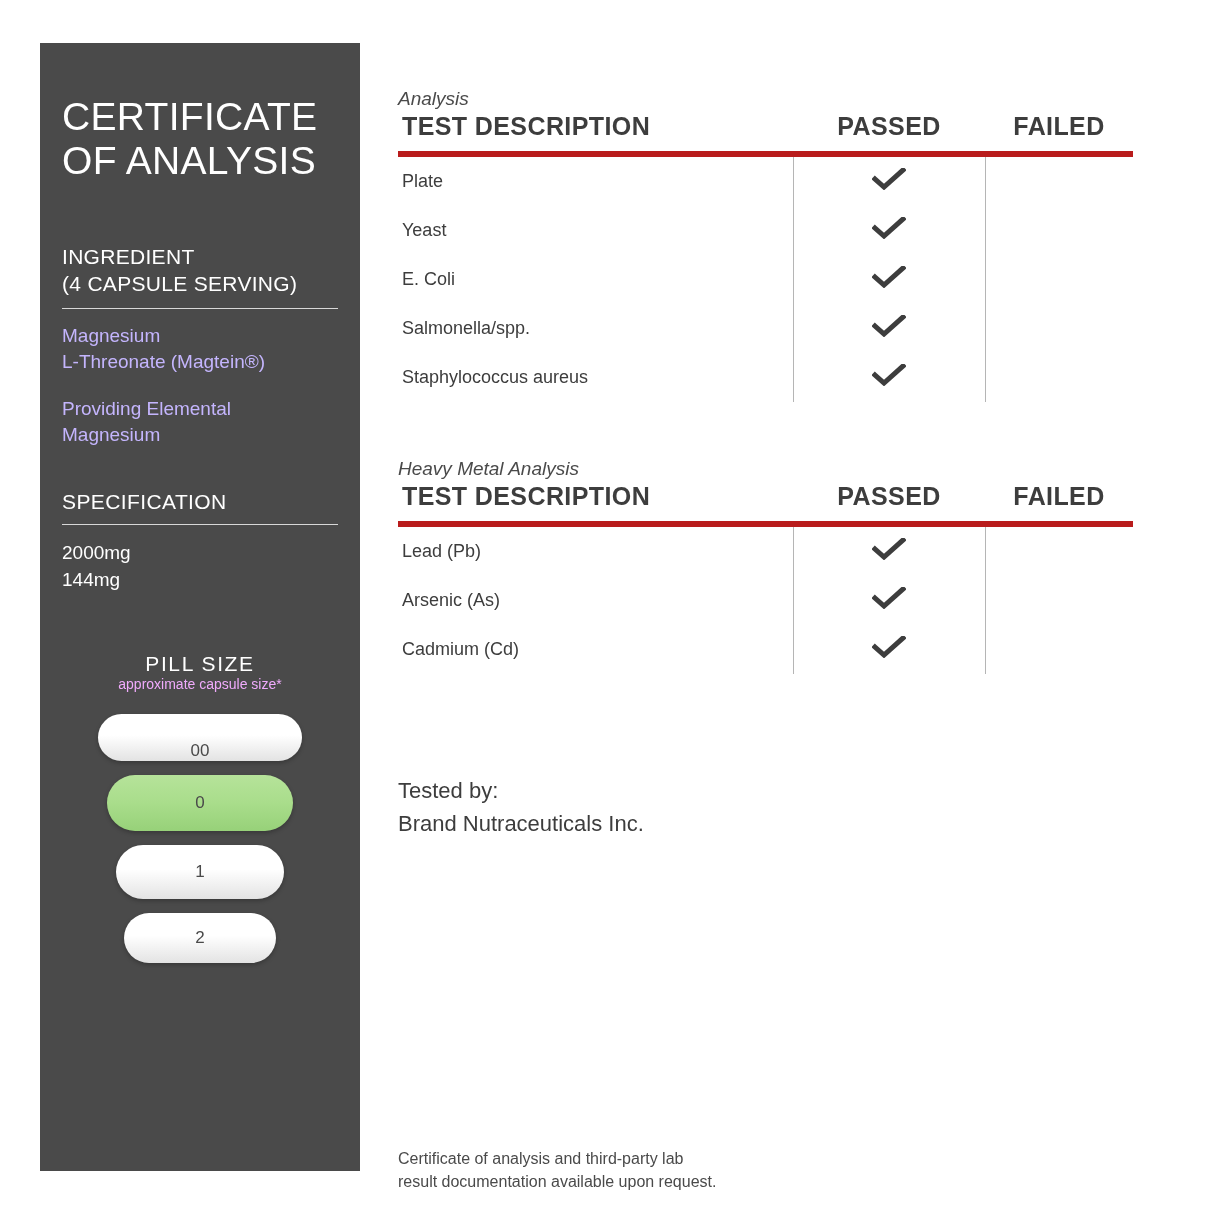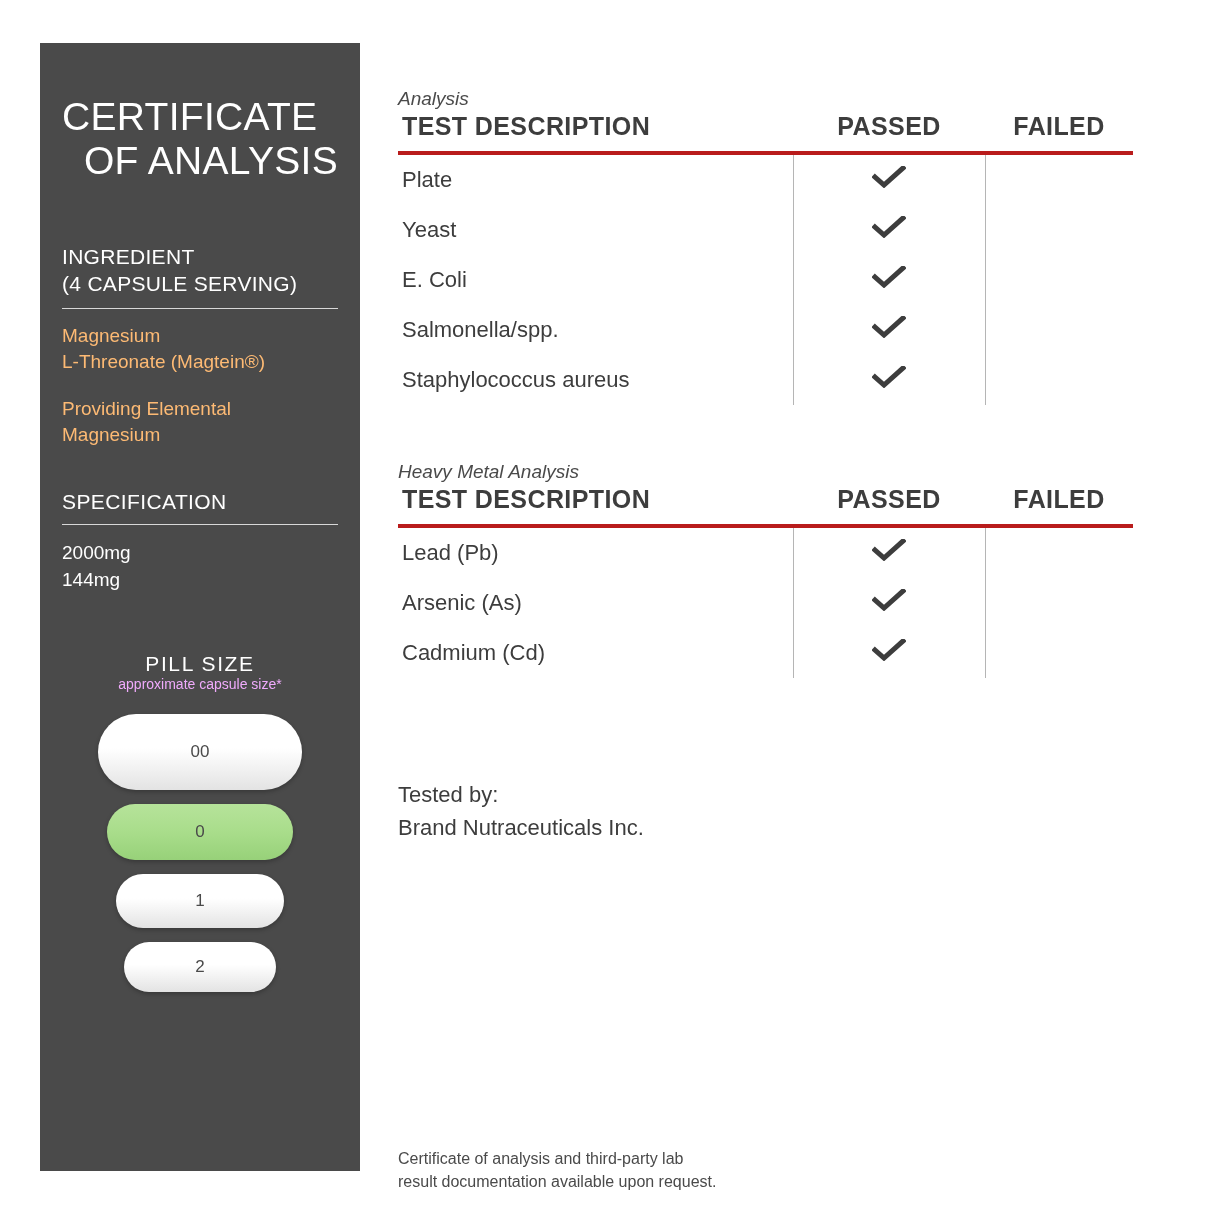--- a/index.html
+++ b/index.html
@@ -37,42 +37,42 @@
     padding: 0 22px 0 22px;
   }
   .coa-title {
     font-size: 39px;
     font-weight: 400;
     line-height: 1.12;
     letter-spacing: 0.3px;
     margin: 0 0 0 0;
     color: #ffffff;
   }
-  .coa-title .line2 { display: block; text-align: right; }
+  .coa-title .line2 { display: block; }
 
   .section-head {
     font-size: 21px;
     line-height: 1.28;
     font-weight: 400;
     letter-spacing: 0.3px;
     margin-top: 62px;
   }
   .section-head .l2 { display: block; }
 
   .hr-white {
     border: 0;
     border-top: 1px solid #d8d8d8;
     margin: 10px 0 14px 0;
   }
 
   .body-text {
     font-size: 19px;
     line-height: 1.35;
     font-weight: 400;
-    color: #fdba74;
+    color: #c4b5fd;
   }
   .body-text .l2 { display: block; }
   .gap-block { margin-top: 22px; }
 
   .spec-head {
     font-size: 21px;
     letter-spacing: 0.4px;
     margin-top: 42px;
   }
   .spec-values {
@@ -101,21 +101,21 @@
     margin: 0 auto 14px auto;
     border-radius: 999px;
     display: flex;
     align-items: center;
     justify-content: center;
     font-size: 17px;
     color: #4a4a4a;
     background: linear-gradient(180deg, #ffffff 0%, #ffffff 45%, #e3e3e3 100%);
     box-shadow: 0 2px 4px rgba(0,0,0,0.25);
   }
-  .pill-00 { width: 204px; height: 76px; }
+  .pill-00 { width: 204px; height: 47px; align-items: flex-end; }
   .pill-0  { width: 186px; height: 56px;
              background: linear-gradient(180deg, #b6e39a 0%, #a9dd8b 50%, #97d179 100%); }
   .pill-1  { width: 168px; height: 54px; }
   .pill-2  { width: 152px; height: 50px; }
 
   
   .content {
     position: absolute;
     left: 398px;
     top: 88px;
@@ -136,26 +136,26 @@
   table.coa col.c2 { width: 192px; }
   table.coa col.c3 { width: 148px; }
 
   table.coa th {
     font-size: 25px;
     font-weight: 700;
     letter-spacing: 0.4px;
     color: #3d3d3d;
     text-align: left;
     padding: 0 0 10px 4px;
-    border-bottom: 4px solid #b91c1c;
+    border-bottom: 6px solid #b91c1c;
   }
   table.coa th.ctr { text-align: center; padding-left: 0; }
 
   table.coa td {
-    font-size: 22px;
+    font-size: 18px;
     font-weight: 400;
     color: #3d3d3d;
     padding: 11px 0 11px 4px;
     vertical-align: middle;
   }
   table.coa td.ctr { text-align: center; padding-left: 0; }
   td.bl { border-left: 1px solid #b5b5b5; }
   td.br { border-right: 1px solid #b5b5b5; }
 
   .check {

